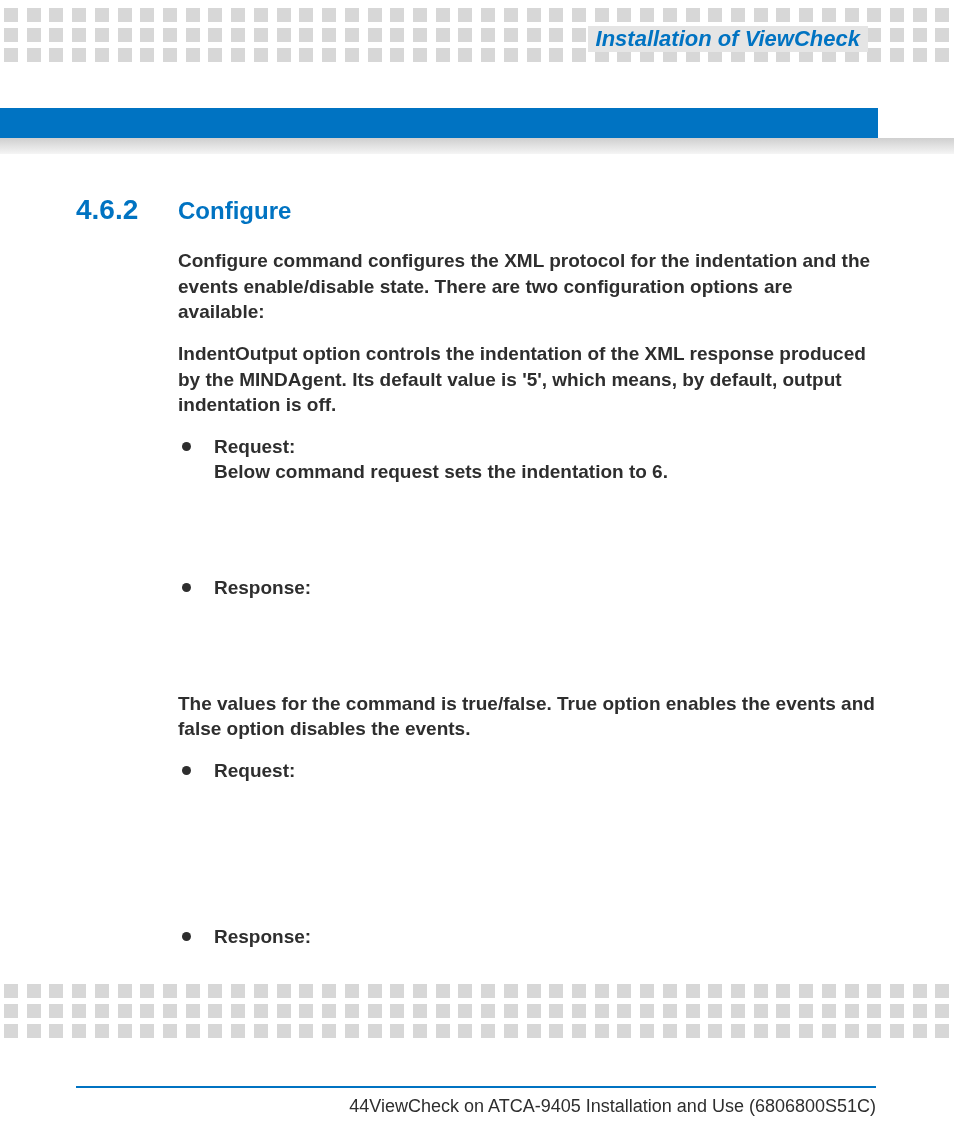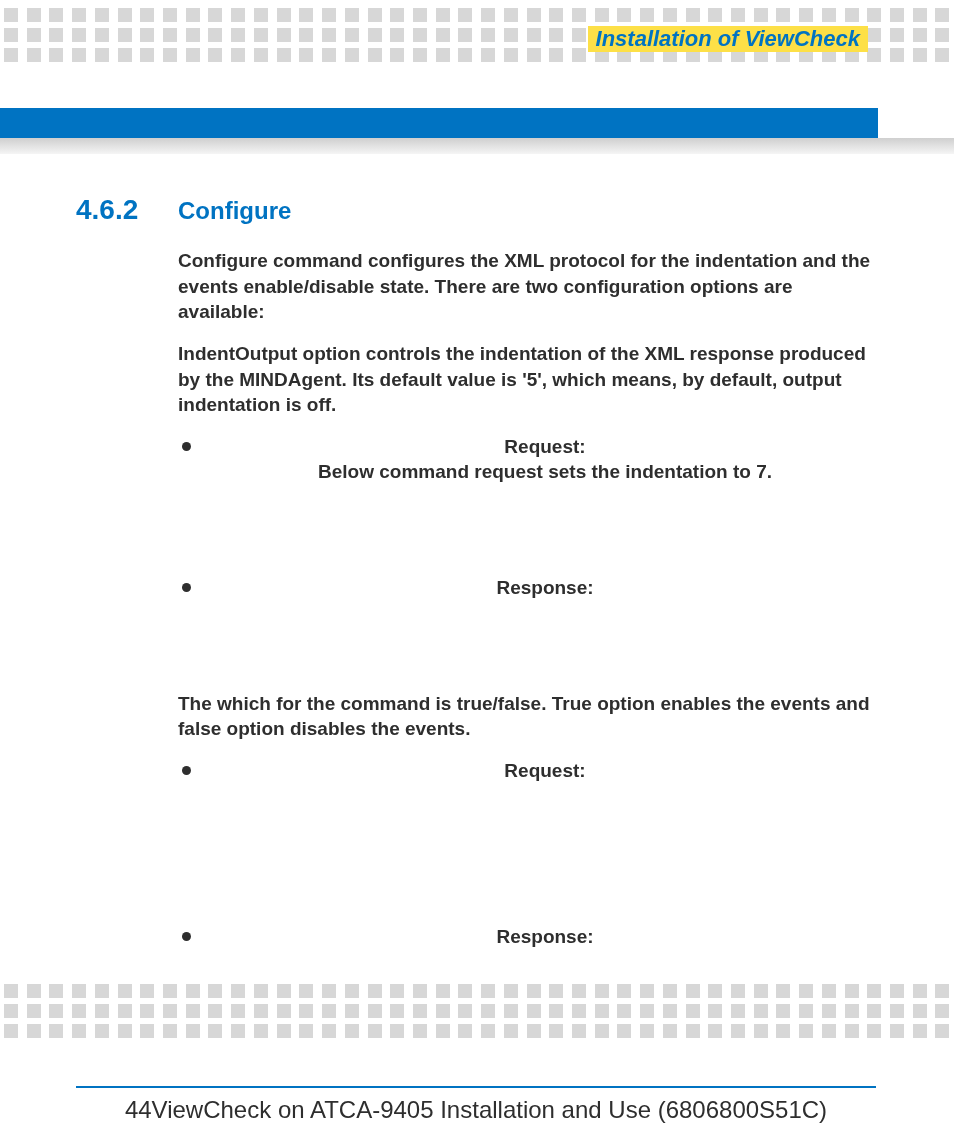--- a/index.html
+++ b/index.html
@@ -33,21 +33,21 @@
     background: #d7d7d7;
   }
   .header-title {
     position: absolute;
     top: 26px;
     right: 86px;
     font-size: 22px;
     font-weight: 700;
     color: #0073c2;
     font-style: italic;
-    background: #fde047;
+    background: #e5e5e5;
     padding: 0 8px;
   }
   .blue-bar {
     position: absolute;
     top: 108px;
     left: 0;
     width: 878px;
     height: 30px;
     background: #0073c2;
   }
@@ -90,21 +90,20 @@
   }
   .para { margin-bottom: 16px; }
   ul.bullets {
     list-style: none;
     margin-bottom: 16px;
   }
   ul.bullets li {
     position: relative;
     padding-left: 36px;
     margin-bottom: 20px;
-    text-align: center;
   }
   ul.bullets li::before {
     content: "";
     position: absolute;
     left: 4px;
     top: 8px;
     width: 9px;
     height: 9px;
     background: #2e2e2e;
     border-radius: 50%;
@@ -117,22 +116,22 @@
     width: 800px;
     height: 2px;
     background: #0073c2;
   }
   .footer {
     position: absolute;
     top: 1096px;
     left: 76px;
     width: 800px;
     display: flex;
-    justify-content: center;
-    font-size: 24px;
+    justify-content: flex-end;
+    font-size: 18px;
     color: #2e2e2e;
   }
   .footer .doc-title { }
 </style>
 </head>
 <body>
 
 <div class="dot-band top">
   <div class="dot-row">
       <div class="dot"></div>
@@ -277,29 +276,29 @@
   <div class="section-heading">
     <div class="section-number">4.6.2</div>
     <div class="section-title">Configure</div>
   </div>
   <div class="body-text">
     <div class="para">Configure command configures the XML protocol for the indentation and the events enable/disable state. There are two configuration options are available:</div>
     <div class="para">IndentOutput option controls the indentation of the XML response produced by the MINDAgent. Its default value is '5', which means, by default, output indentation is off.</div>
     <ul class="bullets">
       <li>
         <span>Request:</span><br>
-        <span>Below command request sets the indentation to 7.</span>
+        <span>Below command request sets the indentation to 6.</span>
         <div class="spacer"></div>
       </li>
       <li>
         <span>Response:</span>
         <div class="spacer"></div>
       </li>
     </ul>
-    <div class="para">The which for the command is true/false. True option enables the events and false option disables the events.</div>
+    <div class="para">The values for the command is true/false. True option enables the events and false option disables the events.</div>
     <ul class="bullets">
       <li>
         <span>Request:</span>
         <div class="spacer" style="height:120px"></div>
       </li>
       <li>
         <span>Response:</span>
       </li>
     </ul>
   </div>

